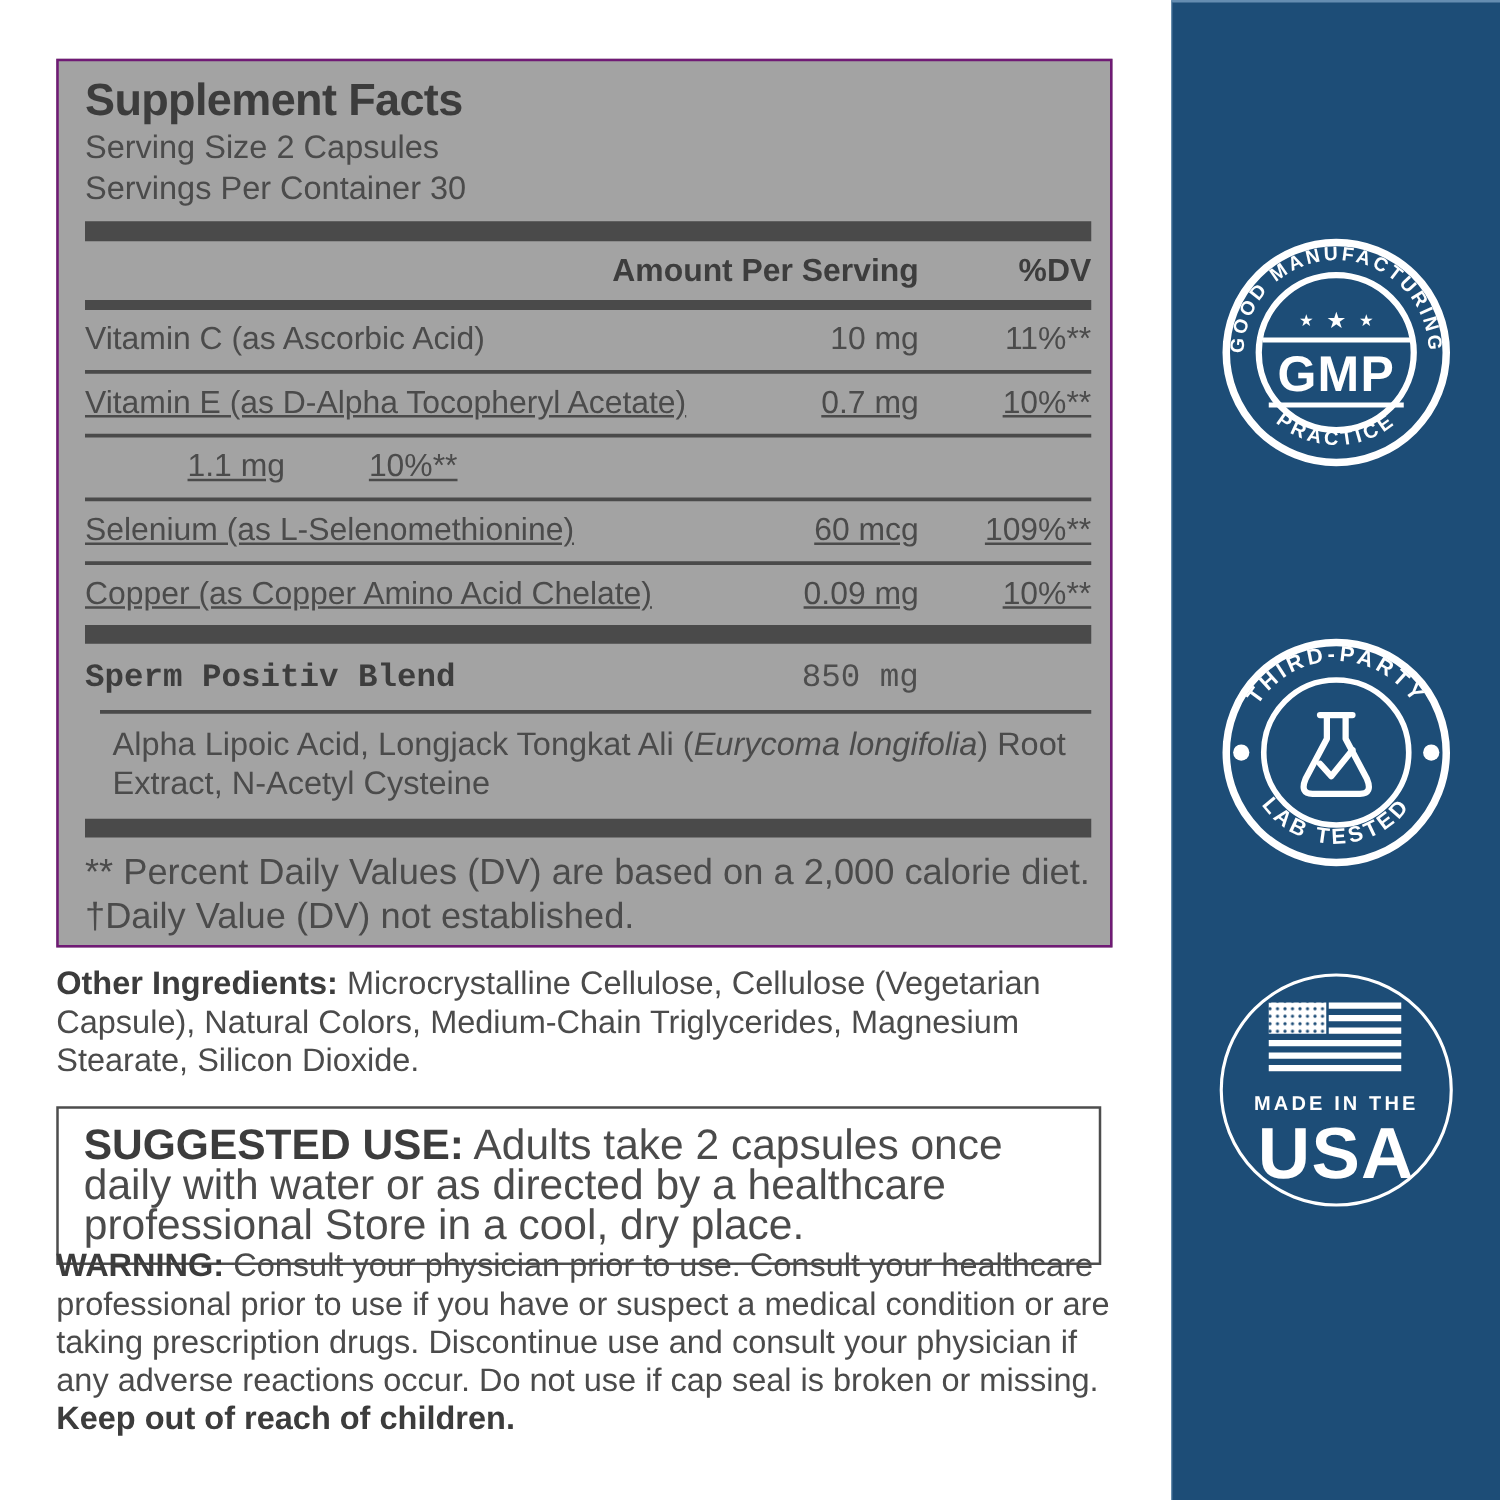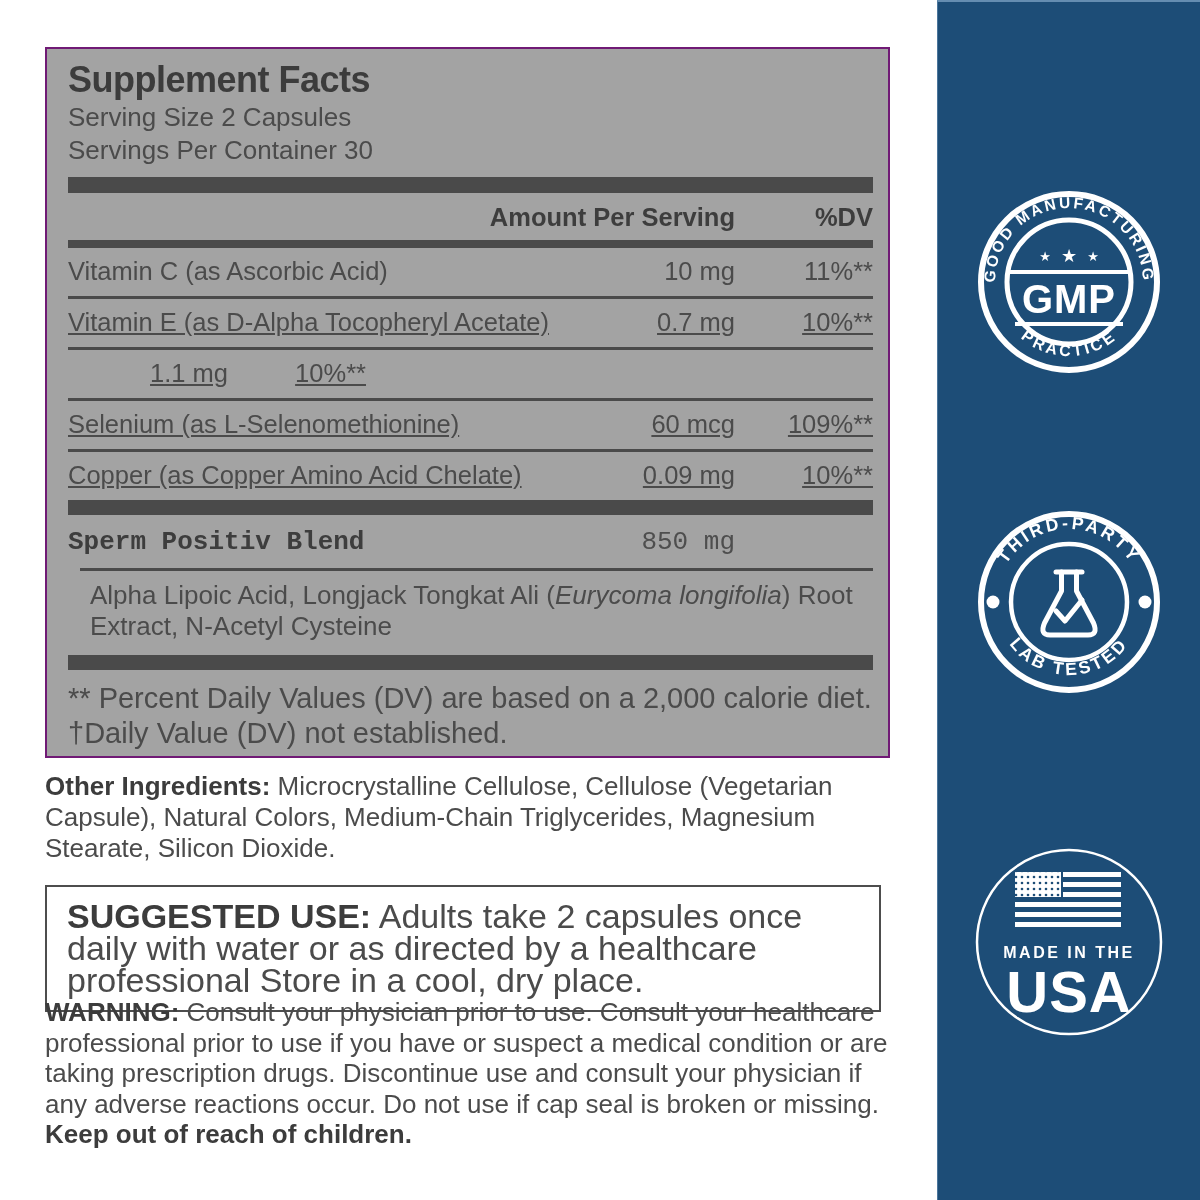--- a/index.html
+++ b/index.html
@@ -169,21 +169,21 @@
       <circle cx="34" cy="110" r="6.5" fill="#ffffff"></circle>
       <circle cx="186" cy="110" r="6.5" fill="#ffffff"></circle>
       <g fill="none" stroke="#ffffff" stroke-width="5" stroke-linecap="round" stroke-linejoin="round">
         <path d="M 97 80 L 123 80"></path>
         <path d="M 102.5 80 L 102.5 99 L 85.5 131 Q 80.5 143 91 143 L 129 143 Q 139.5 143 134.5 131 L 117.5 99 L 117.5 80"></path>
         <path d="M 97 119 L 106 129 L 123 108"></path>
       </g>
     </svg>
   </div>
 
-  <div class="badge" style="left:21px;top:830px;">
+  <div class="badge" style="left:21px;top:760px;">
     <svg width="220" height="220" viewBox="0 0 220 220">
       <defs>
         <pattern id="starsPat" width="6" height="6" patternUnits="userSpaceOnUse">
           <rect width="6" height="6" fill="#ffffff"></rect>
           <circle cx="3" cy="3" r="1.3" fill="#1d4d77"></circle>
         </pattern>
       </defs>
       <circle cx="110" cy="110" r="92" fill="none" stroke="#ffffff" stroke-width="2.5"></circle>
       <g>
         <rect x="56" y="40" width="46" height="25" fill="url(#starsPat)"></rect>

